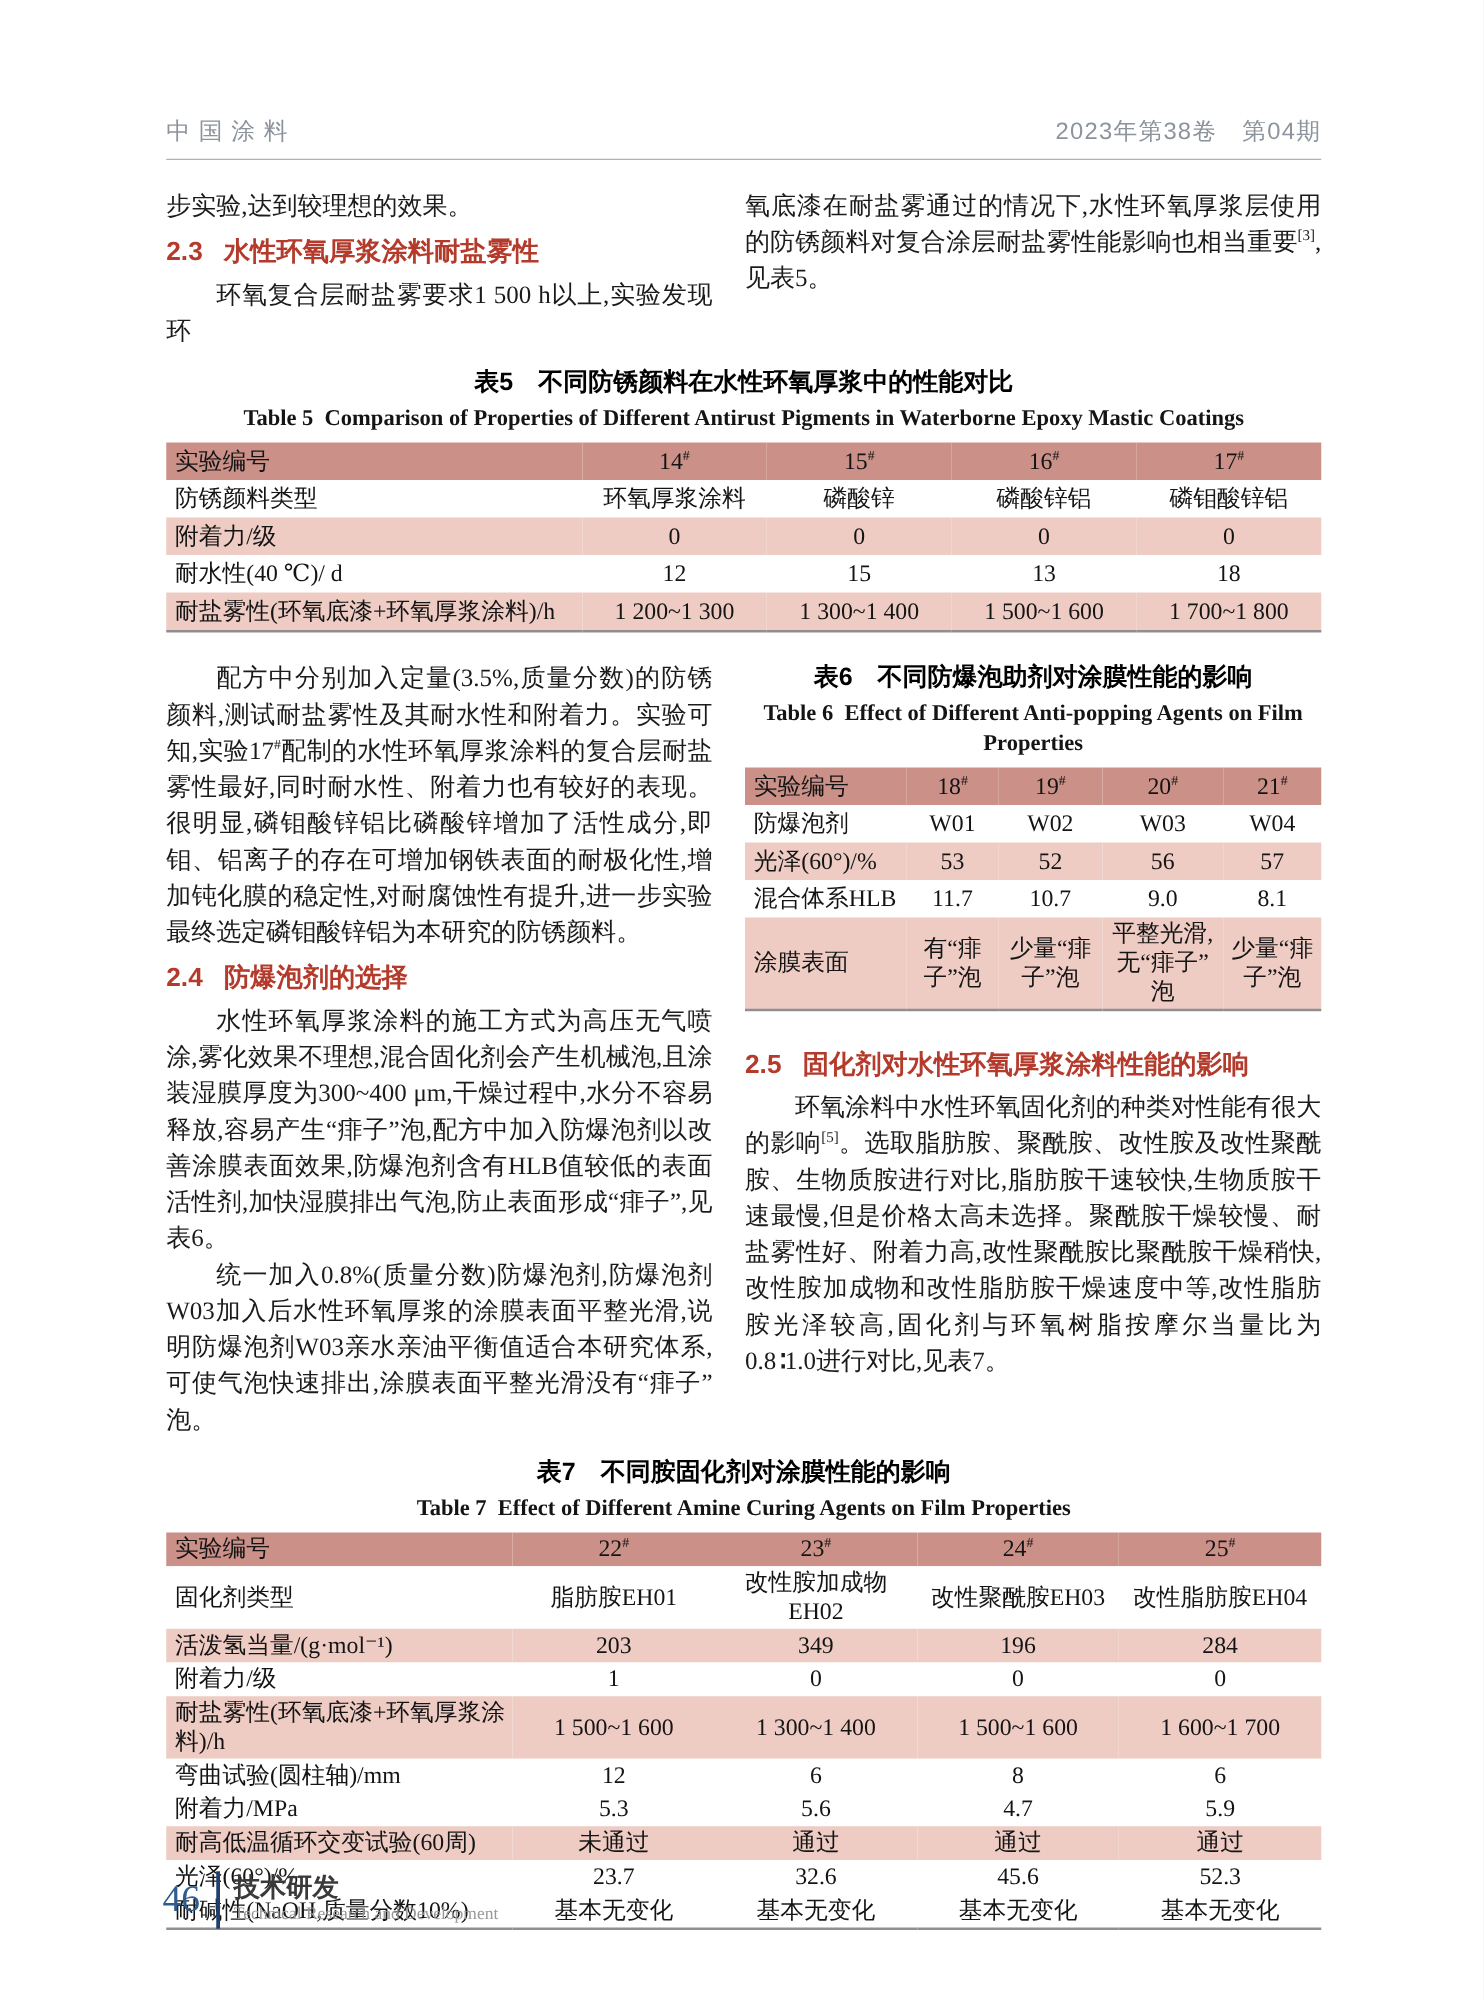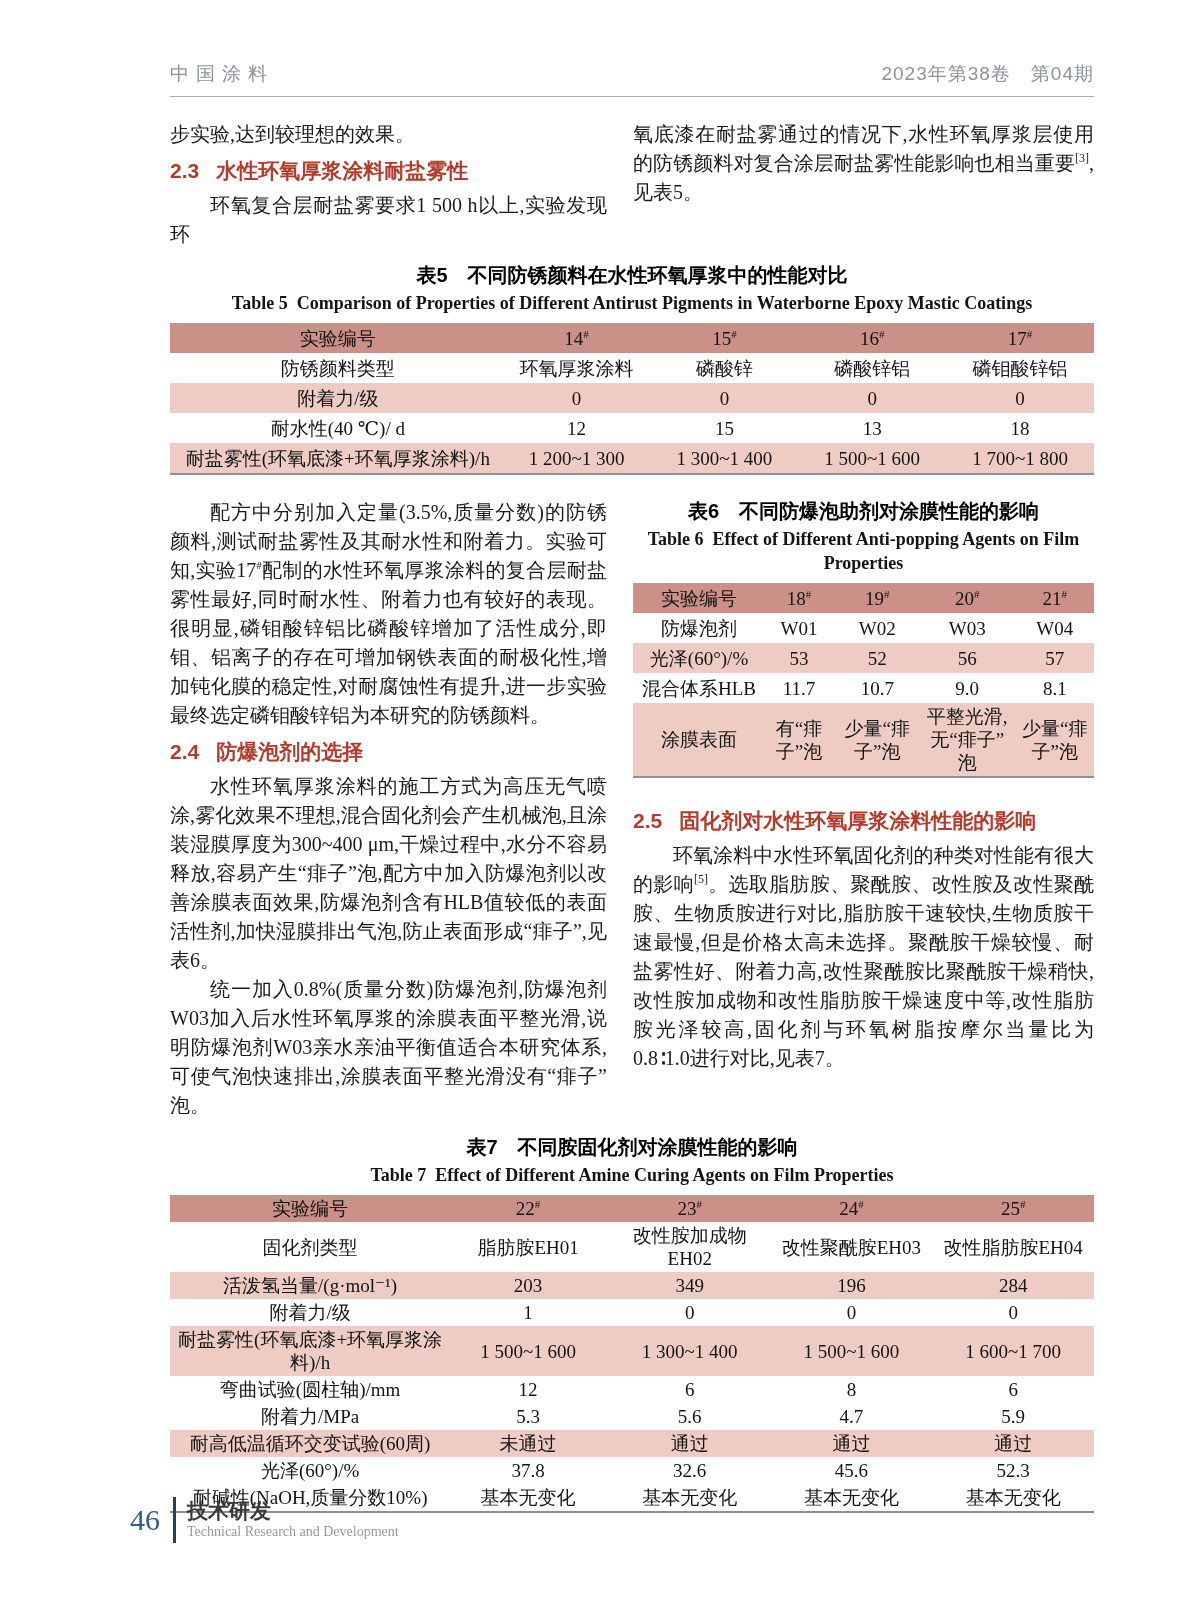--- a/index.html
+++ b/index.html
@@ -6,23 +6,22 @@
   .page{
     position:relative;
     width:1187px;height:1600px;
     background:#ffffff;
     overflow:hidden;
     font-family:"Liberation Serif","DejaVu Serif",serif;
     color:#1b1b1b;
   }
   .content{
     position:absolute;
-    left:133px;top:61px;
+    left:133px;top:92px;
     width:924px;
-    margin-left:37px;
   }
   
   .header-bar{
     display:flex;justify-content:space-between;align-items:flex-end;
     padding-bottom:9px;
     border-bottom:1px solid #aeb2b8;
     color:#8c939c;
     font-size:19px;
     font-family:"Liberation Sans","DejaVu Sans",sans-serif;
   }
@@ -70,21 +69,21 @@
     font-size:19px;line-height:23px;
     border-bottom:2px solid #8f8f8f;
     color:#141414;
   }
   table.datatable td{
     padding:2px 4px;
     text-align:center;
     vertical-align:middle;
   }
   table.datatable td.rowlabel{
-    text-align:center;
+    text-align:left;
     padding-left:7px;
   }
   .t5 td,.t6 td{height:26px;}
   .t7 td{height:23px;}
   .t5 td.rowlabel,.t7 .nowrap{white-space:nowrap;}
   .t6{font-size:18px;}
   tr.shade-dark{background:#cb9188;}
   tr.shade-light{background:#eeccc4;}
   tr.shade-none{background:#ffffff;}
   sup.hash{font-size:11px;vertical-align:super;line-height:0;}
@@ -317,21 +316,21 @@
             </tr>
             <tr class="shade-light">
               <td class="rowlabel">耐高低温循环交变试验(60周)</td>
               <td>未通过</td>
               <td>通过</td>
               <td>通过</td>
               <td>通过</td>
             </tr>
             <tr class="shade-none">
               <td class="rowlabel">光泽(60°)/%</td>
-              <td>37.8</td>
+              <td>23.7</td>
               <td>32.6</td>
               <td>45.6</td>
               <td>52.3</td>
             </tr>
             <tr class="shade-none">
               <td class="rowlabel">耐碱性(NaOH,质量分数10%)</td>
               <td>基本无变化</td>
               <td>基本无变化</td>
               <td>基本无变化</td>
               <td>基本无变化</td>

